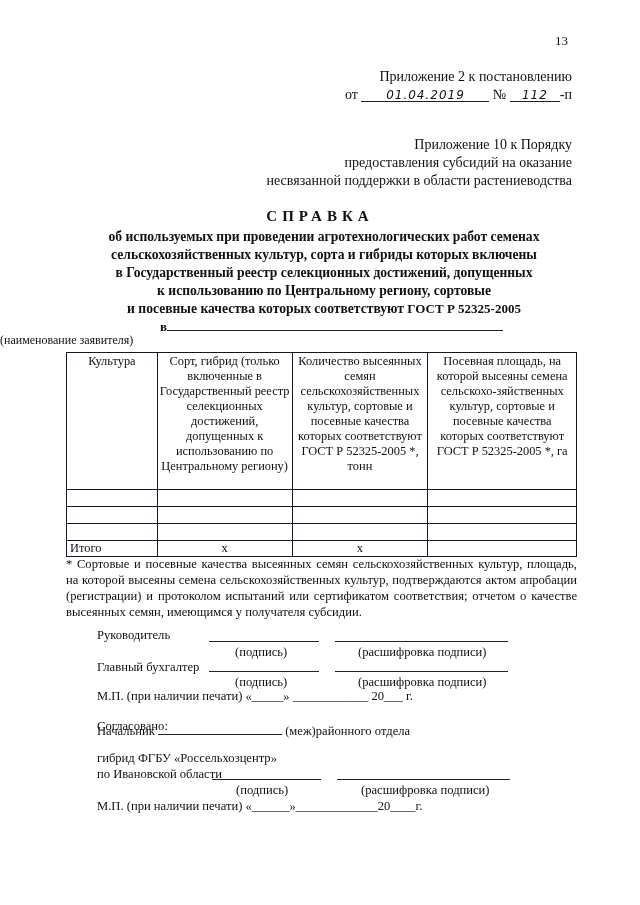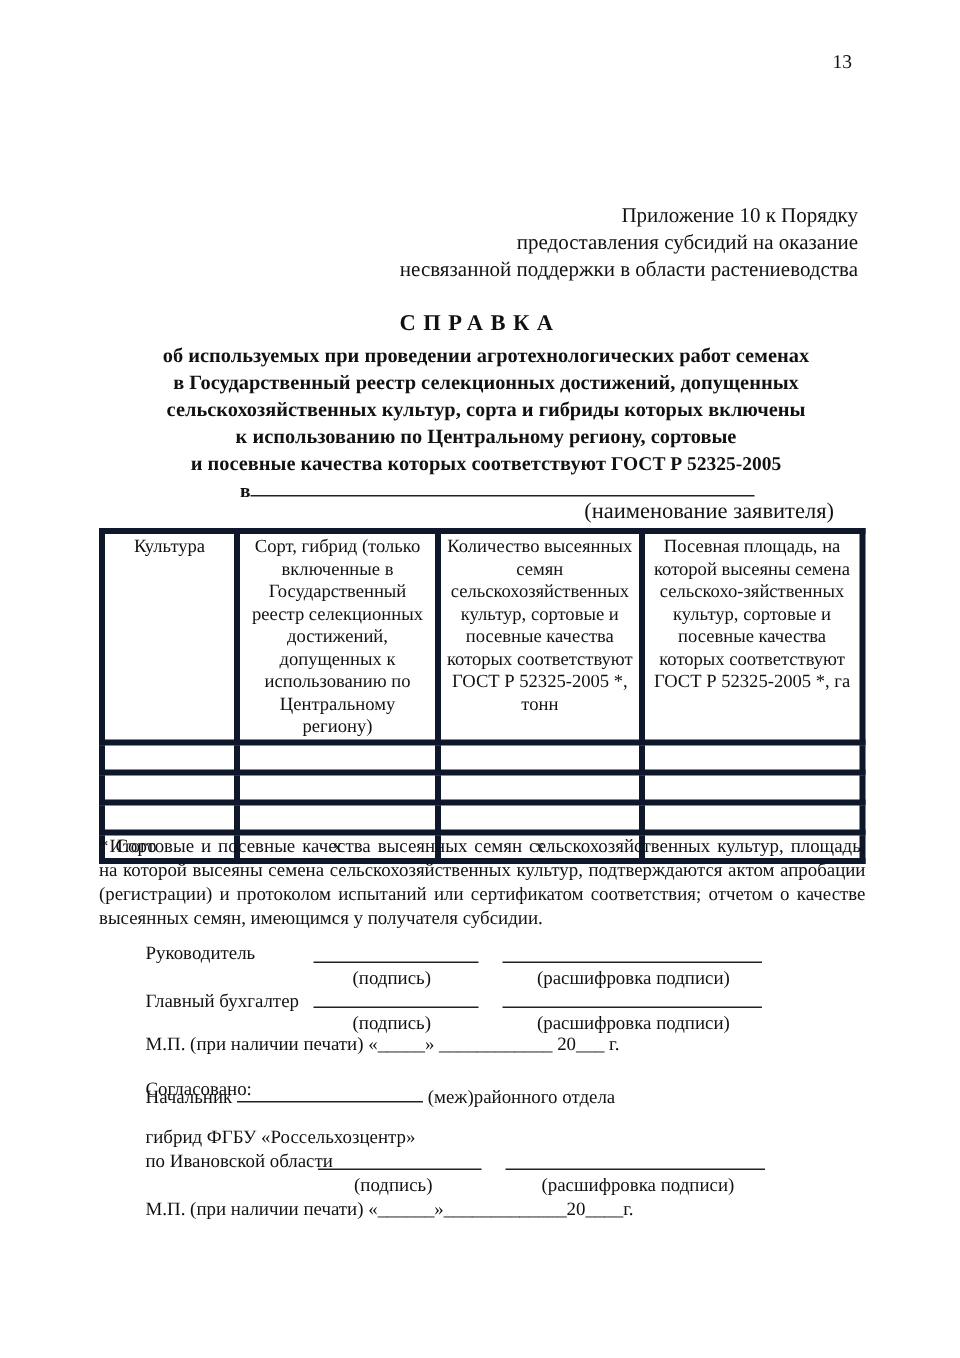--- a/index.html
+++ b/index.html
@@ -11,55 +11,62 @@
   .abs { position: absolute; white-space: nowrap; text-align: right; }
   .page-num { right: 72px; top: 33px; font-size: 13px; }
   .right-block { right: 68px; text-align: right; font-size: 14px; line-height: 18px; }
   .hand { font-family: "DejaVu Sans", sans-serif; font-style: italic; font-size: 12px; letter-spacing: 1px; }
   .uline { display: inline-block; border-bottom: 1px solid #222; text-align: center; height: 15px; vertical-align: baseline; }
   .title { left: 0; width: 640px; text-align: center; font-weight: bold; font-size: 15px; letter-spacing: 5px; top: 208px; }
   .subtitle { left: 60px; width: 528px; text-align: center; font-weight: bold; font-size: 13.6px; line-height: 18px; top: 228px; white-space: normal; }
   .subtitle .gost { font-size: 13px; }
   .applicant { left: 160px; top: 318px; font-weight: bold; font-size: 13px; }
   .applicant-line { display: inline-block; width: 336px; border-bottom: 1px solid #222; height: 12px; }
-  .applicant-cap { left: 0; width: 556px; text-align: right; top: 333px; font-size: 15px; }
+  .applicant-cap { left: 0; width: 556px; text-align: left; top: 333px; font-size: 12px; }
   table.form {
     position: absolute; left: 66px; top: 352px; width: 511px;
     border-collapse: collapse; font-size: 12.4px; line-height: 15px;
   }
   table.form td, table.form th {
-    border: 4px solid #0f172a; padding: 0 2px; vertical-align: top; font-weight: normal; text-align: center;
+    border: 1px solid #0f172a; padding: 0 2px; vertical-align: top; font-weight: normal; text-align: center;
   }
   table.form th { padding-top: 1px; padding-bottom: 1px; }
   table.form td.empty { height: 16px; }
   table.form td.total-label { text-align: left; padding-left: 3px; }
   .footnote { left: 66px; width: 511px; top: 556px; font-size: 12.6px; line-height: 16px; white-space: normal; text-align: justify; }
   .sig { font-size: 12.6px; margin-left: 31px; }
   .line { position: absolute; border-bottom: 1px solid #222; height: 0; }
   .cap { font-size: 12.6px; }
 </style>
 </head>
 <body>
 
 <div class="abs page-num">13</div>
 
 <div class="abs right-block" style="top:68px;">
+  <div>Приложение 2 к постановлению</div>
+  <div>
+    <span>от</span>
+    <span class="uline hand" style="width:128px;">01.04.2019</span>
+    <span>№</span>
+    <span class="uline hand" style="width:50px;">112</span><span>-п</span>
+  </div>
 </div>
 
 <div class="abs right-block" style="top:136px;">
   <div>Приложение 10 к Порядку</div>
   <div>предоставления субсидий на оказание</div>
   <div>несвязанной поддержки в области растениеводства</div>
 </div>
 
 <div class="abs title">СПРАВКА</div>
 <div class="abs subtitle">
   <div>об используемых при проведении агротехнологических работ семенах</div>
+  <div>сельскохозяйственных культур, сорта и гибриды которых включены</div>
   <div>в Государственный реестр селекционных достижений, допущенных</div>
-  <div>сельскохозяйственных культур, сорта и гибриды которых включены</div>
   <div>к использованию по Центральному региону, сортовые</div>
   <div><span>и посевные качества которых соответствуют </span><span class="gost">ГОСТ Р 52325-2005</span></div>
 </div>
 
 <div class="abs applicant">
   <span>в</span><span class="applicant-line"></span>
 </div>
 <div class="abs applicant-cap">(наименование заявителя)</div>
 
 <table class="form">

